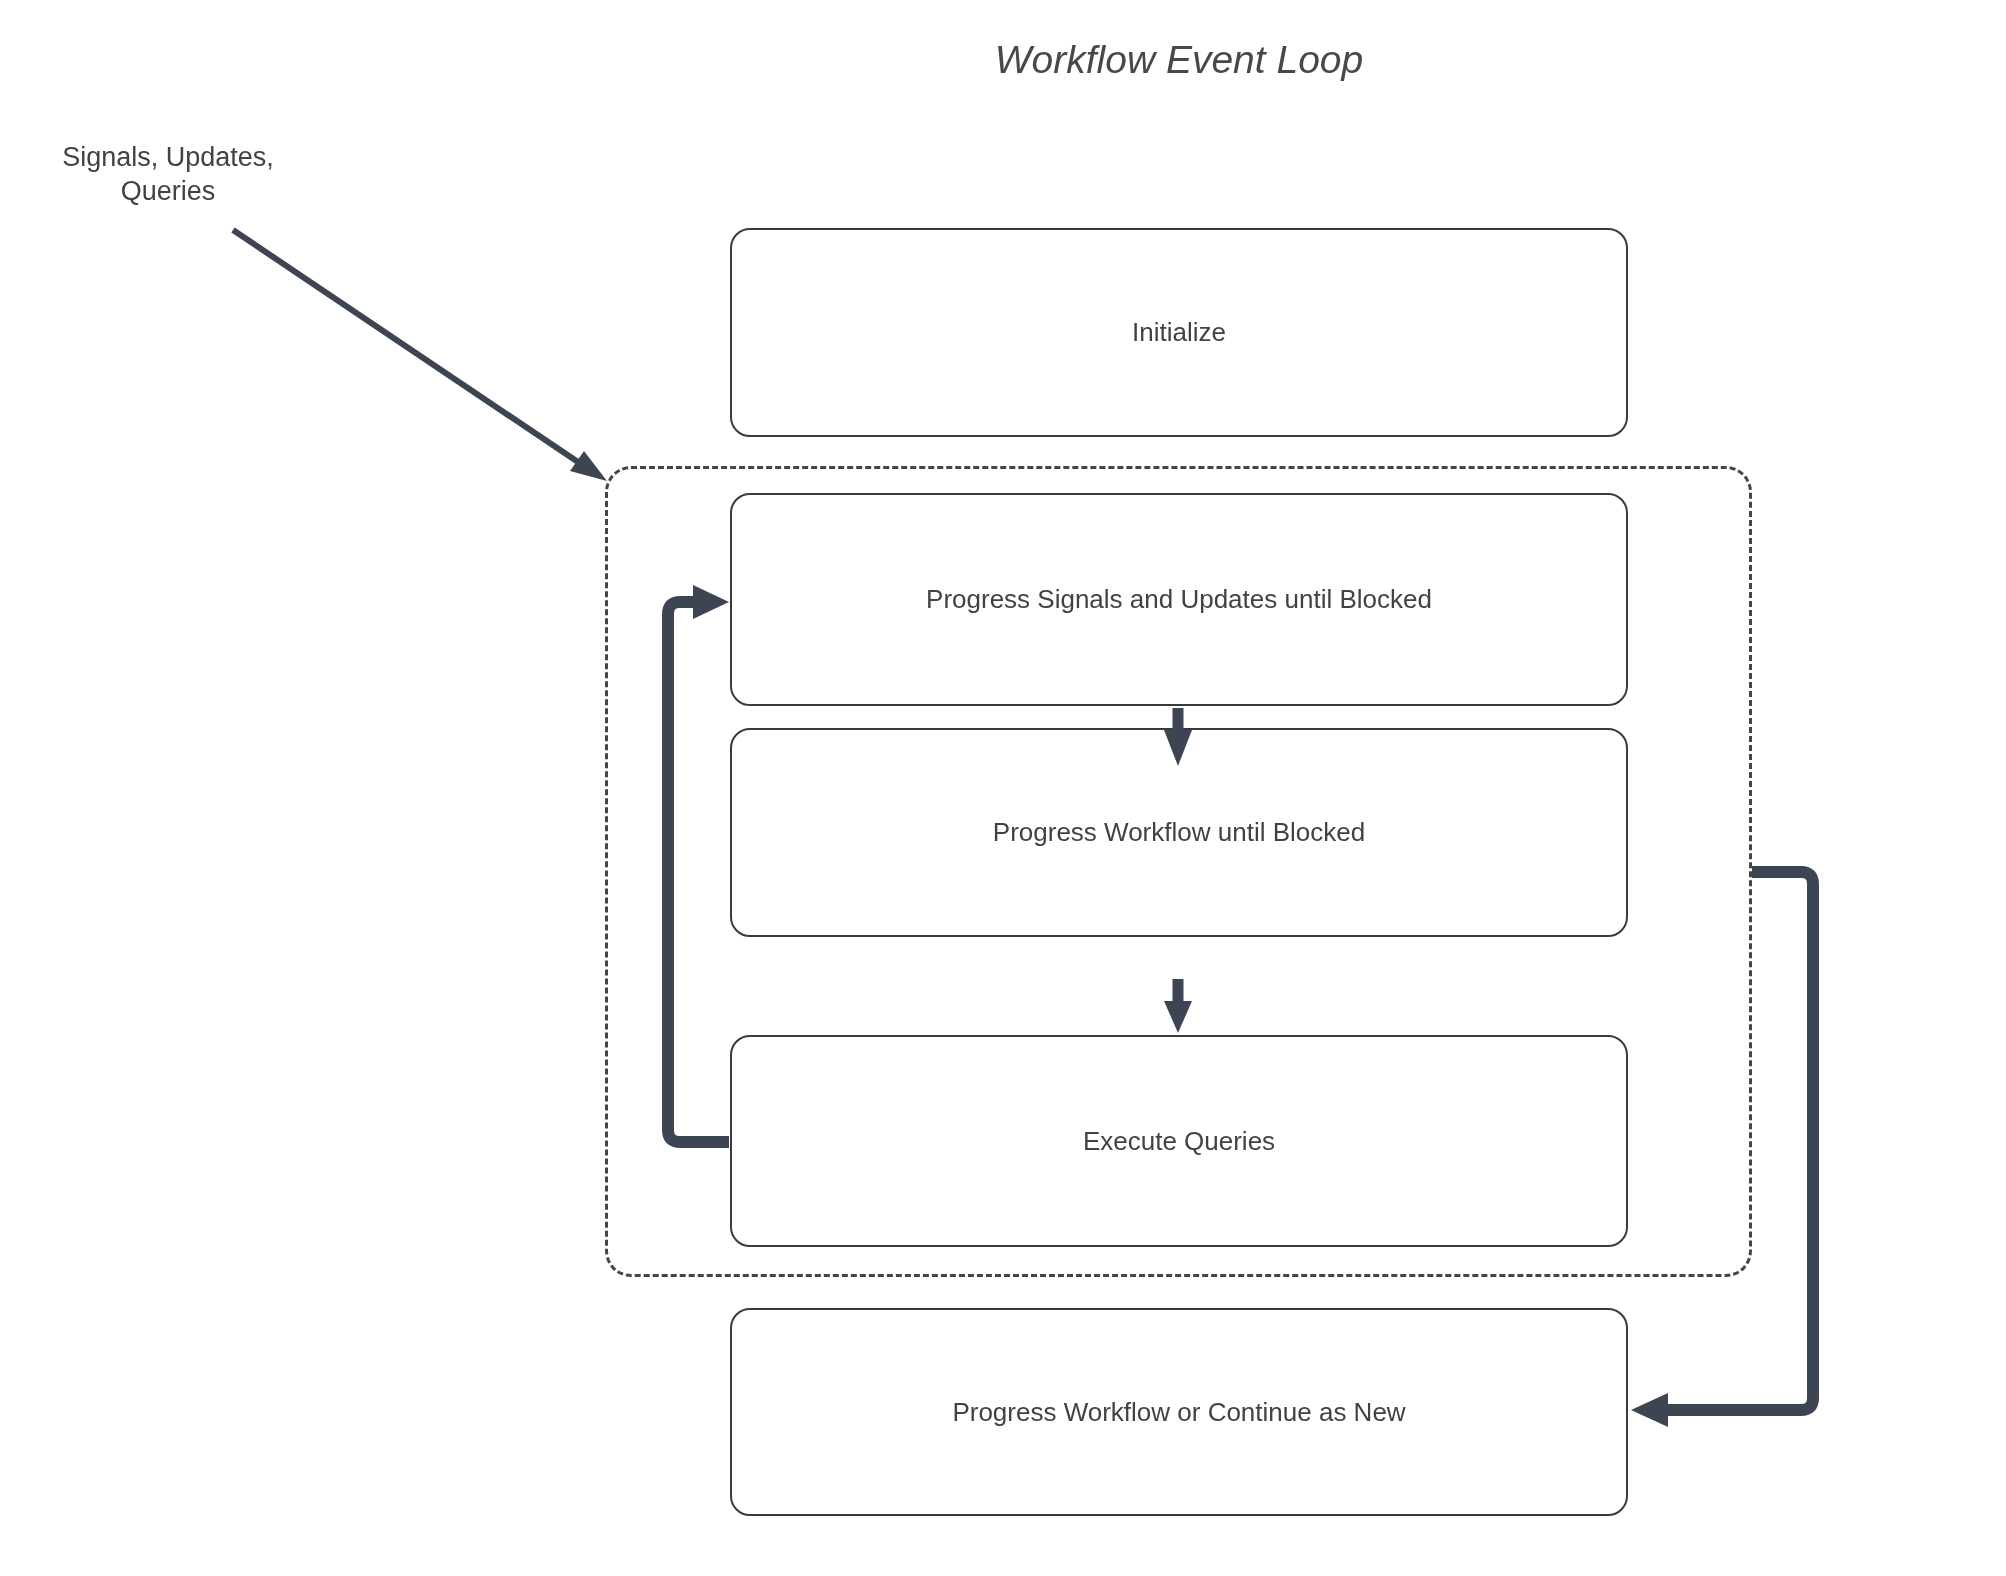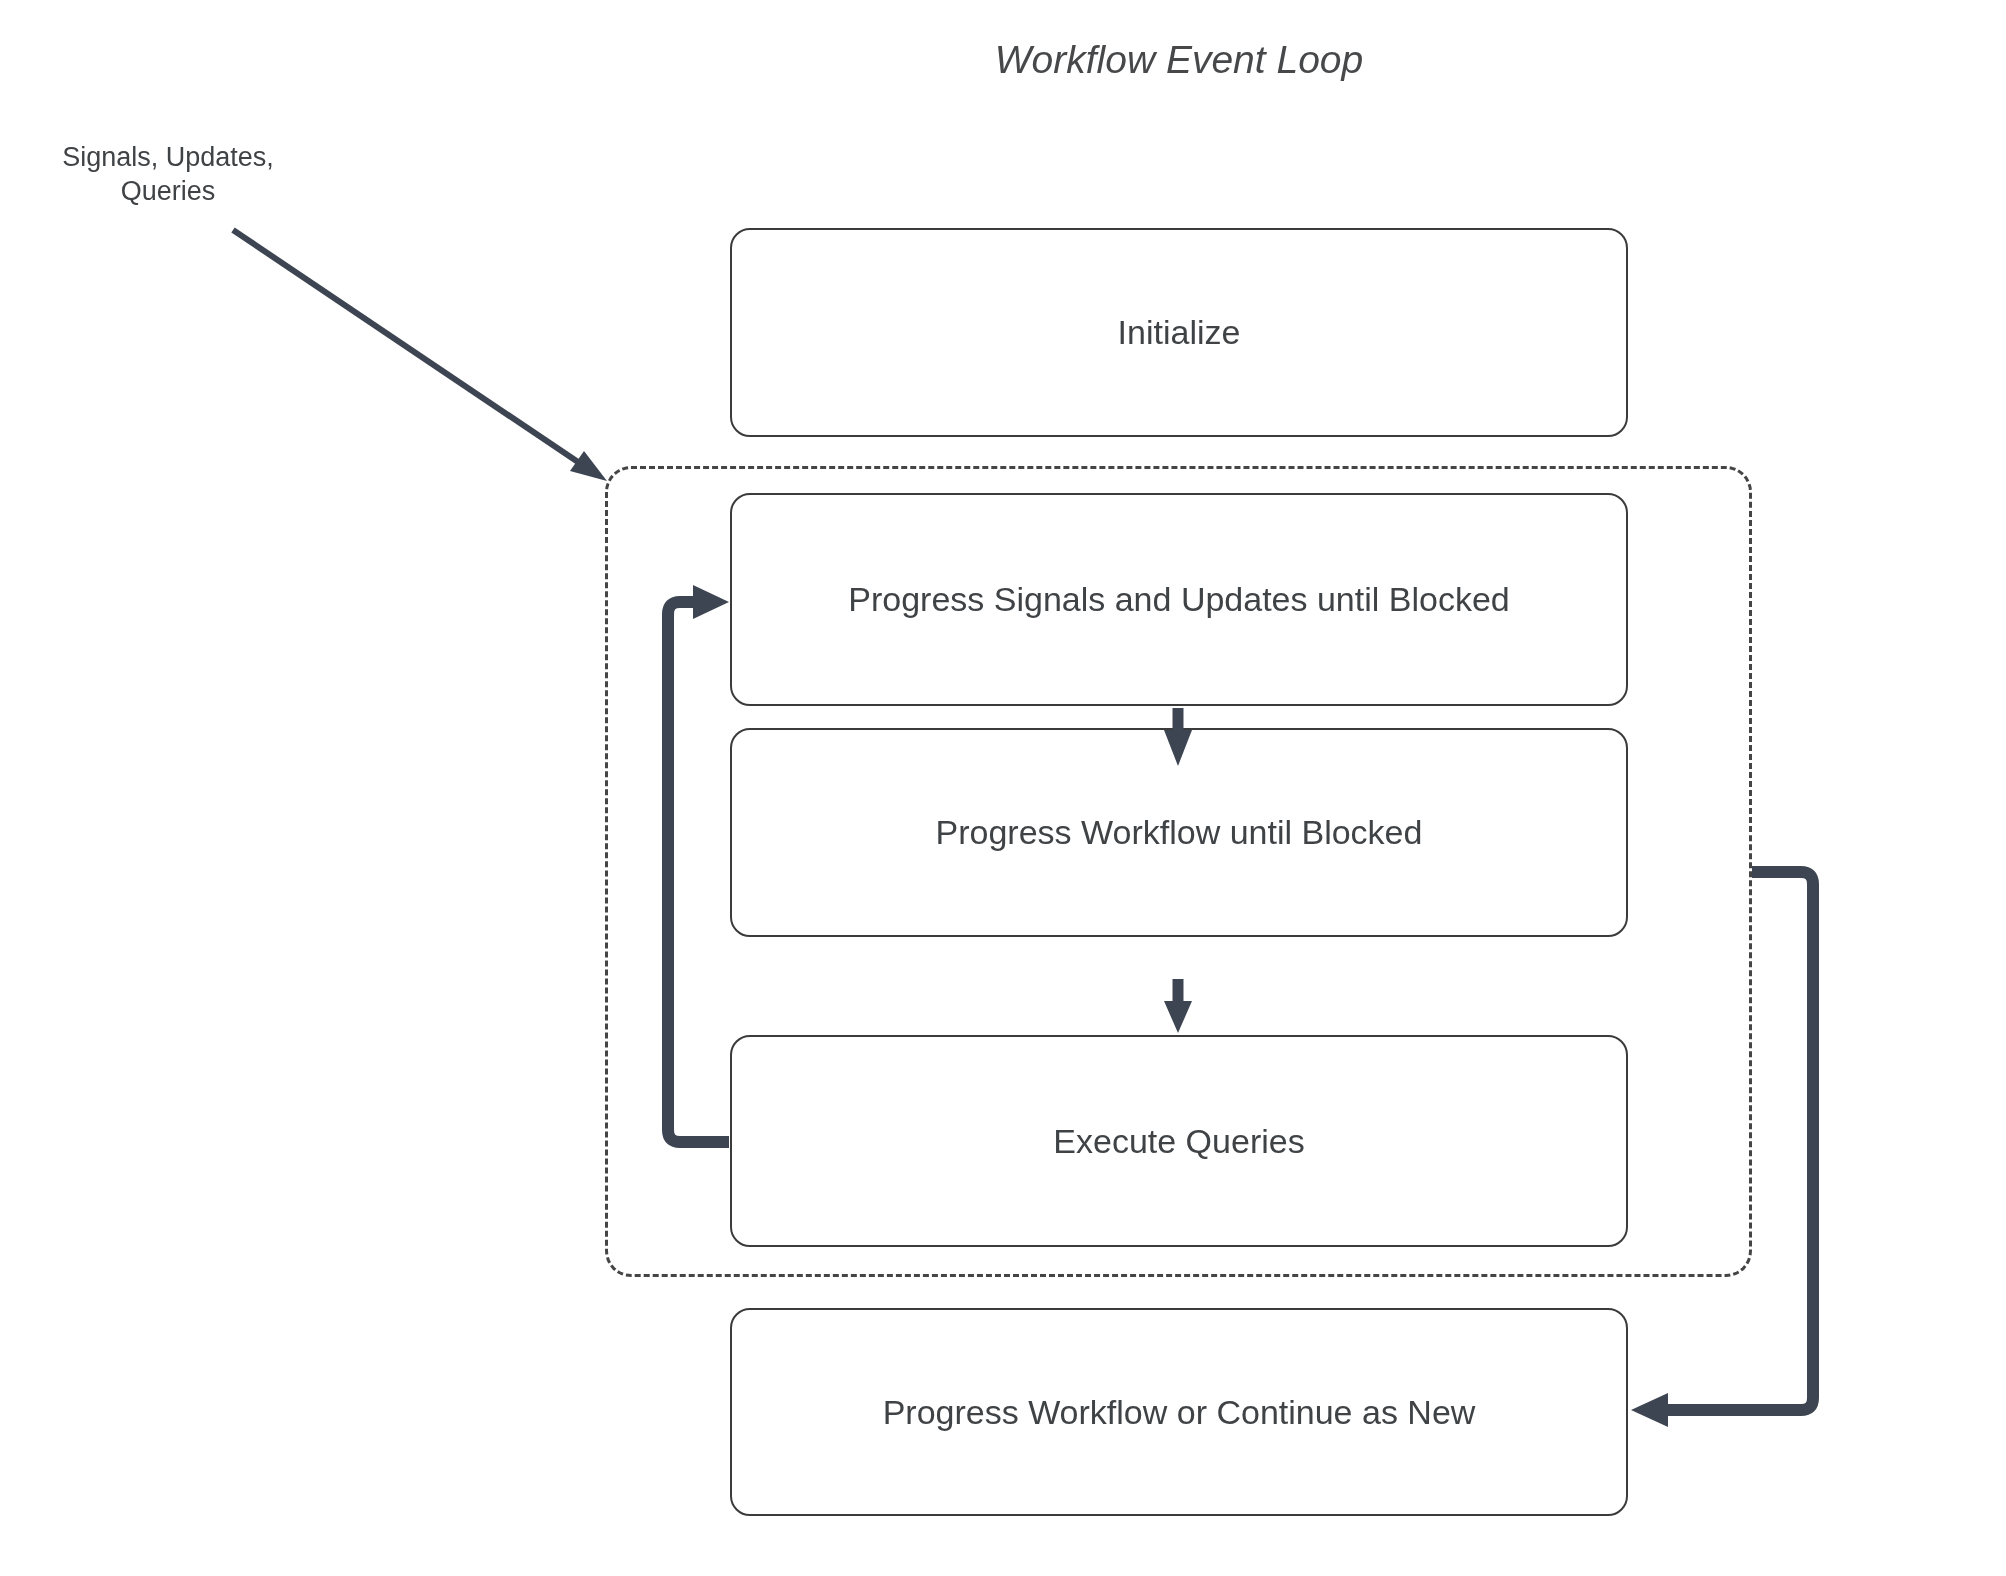--- a/index.html
+++ b/index.html
@@ -52,21 +52,21 @@
     box-sizing: border-box;
     left: 730px;
     width: 898px;
     border: 2px solid #3b3b3b;
     border-radius: 20px;
     background: #ffffff;
     display: flex;
     align-items: center;
     justify-content: center;
     text-align: center;
-    font-size: 34px;
+    font-size: 26px;
     color: #404346;
   }
   .node-initialize        { top: 228px;  height: 209px; }
   .node-progress-signals  { top: 493px;  height: 213px; }
   .node-progress-workflow { top: 728px;  height: 209px; }
   .node-execute-queries   { top: 1035px; height: 212px; }
   .node-complete          { top: 1308px; height: 208px; }
   .arrow-overlay {
     position: absolute;
     left: 0;

